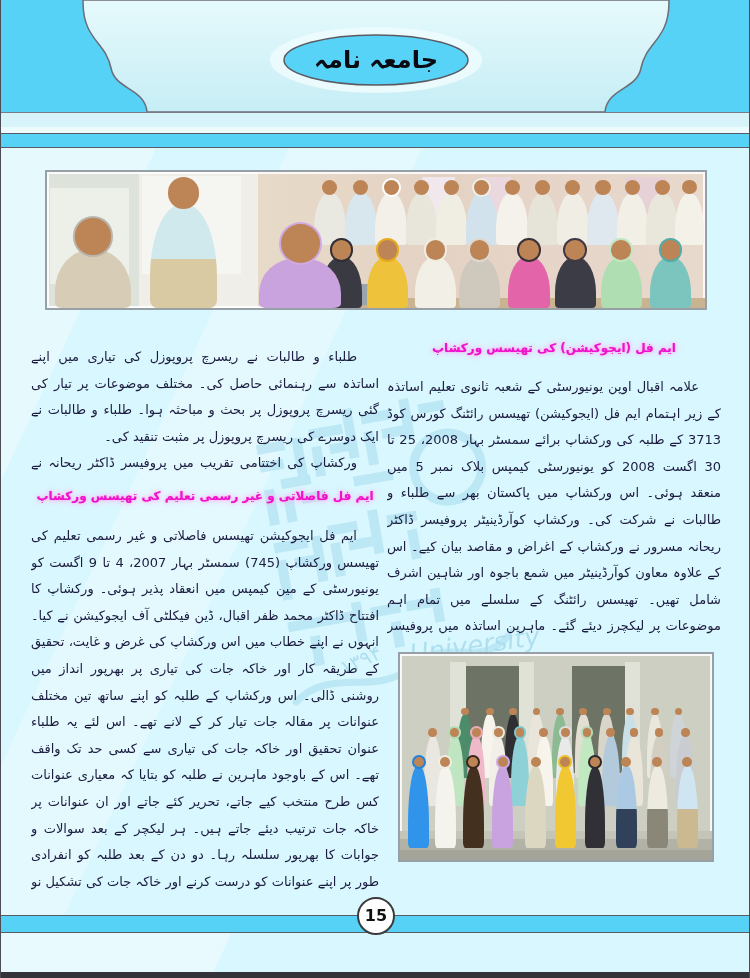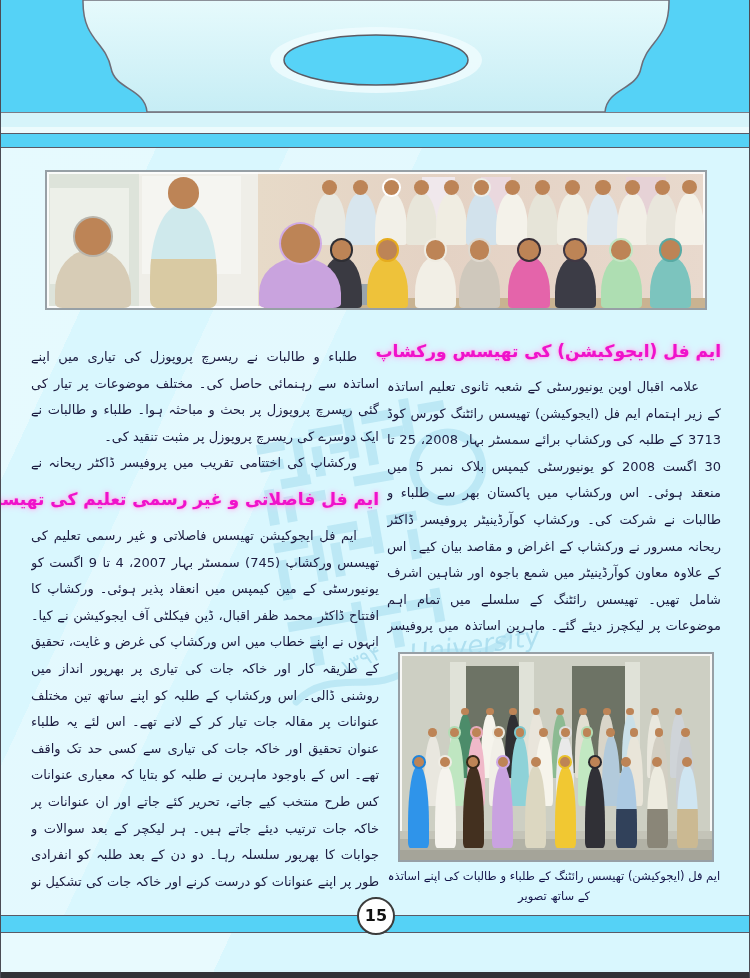--- a/index.html
+++ b/index.html
@@ -38,21 +38,21 @@
   .prop{position:absolute;}
   .person{position:absolute;display:flex;flex-direction:column;align-items:center;}
   .p-head{width:46%;aspect-ratio:1/1;border-radius:50%;flex:0 0 auto;z-index:2;}
   .p-torso{width:96%;flex:1 1 auto;margin-top:-6%;border-radius:46% 46% 10% 10% / 70% 70% 8% 8%;z-index:1;}
   
   .urdu{direction:rtl;font-family:"DejaVu Sans",sans-serif;color:#1c1c40;}
   .caption{font-size:11.5px;text-align:center;color:#15154a;}
   .collage-caption{left:0;top:312px;width:750px;height:22px;line-height:22px;}
   .gp-caption{left:386px;top:866px;width:334px;height:20px;line-height:20px;}
   .heading{
-    text-align:center;font-weight:bold;font-size:17px;color:#ef12cb;white-space:nowrap;
+    text-align:center;font-weight:bold;font-size:12px;color:#ef12cb;white-space:nowrap;
     text-shadow:0 0 1px #ff7de0,0 0 4px #ffa6ec,0 0 8px #ffc4f2;
   }
   .rhead{left:386px;top:341px;width:334px;}
   .lhead{left:30px;top:489px;width:348px;}
   .bodytext{font-size:13px;line-height:26.6px;text-align:justify;overflow:hidden;}
   .bodytext p{margin:0;text-indent:22px;}
   .rbody{left:386px;top:374px;width:334px;height:268px;}
   .lpara{left:30px;top:344px;width:348px;height:140px;}
   .lbody{left:30px;top:523px;width:348px;height:374px;}
   
@@ -75,20 +75,21 @@
       <defs>
         <linearGradient id="panelGrad" x1="0" y1="0" x2="0" y2="1">
           <stop offset="0" stop-color="#e6fafc"></stop>
           <stop offset="1" stop-color="#c6edf5"></stop>
         </linearGradient>
       </defs>
       <path d="M82,0 L668,0 L668,2 C668,40 645,42 640,68 C636,90 606,88 604,112 L146,112 C144,88 114,90 110,68 C105,42 82,40 82,2 Z" fill="url(#panelGrad)" stroke="#6d6d78" stroke-width="1.5"></path>
       <ellipse cx="375" cy="60" rx="106" ry="33" fill="#eefcfe" opacity="0.85"></ellipse>
       <ellipse cx="375" cy="60" rx="92" ry="25" fill="#57d3f7" stroke="#5b5b64" stroke-width="1.5"></ellipse>
     </svg>
+    <div class="abs masthead">جامعہ نامہ</div>
   </div>
   <div class="abs strip1"></div>
   <div class="abs strip2"></div>
   <div class="abs band band-top"></div>
 
   <div class="abs rays"></div>
   <svg class="abs watermark" viewBox="0 0 250 330">
     <g fill="#a6dcee">
       <rect x="20" y="40" width="28" height="10"></rect>
         <rect x="56" y="40" width="10" height="42"></rect>
@@ -373,21 +374,20 @@
       </div>
       <div class="person" style="left: 79%; bottom: 6%; width: 7%; height: 44%;">
         <div class="p-head" style="background: rgb(189, 132, 86);"></div>
         <div class="p-torso" style="background: linear-gradient(rgb(237, 235, 223) 0%, rgb(237, 235, 223) 52%, rgb(138, 134, 120) 52%, rgb(138, 134, 120) 100%);"></div>
       </div>
       <div class="person" style="left: 88.5%; bottom: 6%; width: 7%; height: 44%;">
         <div class="p-head" style="background: rgb(189, 132, 86);"></div>
         <div class="p-torso" style="background: linear-gradient(rgb(207, 229, 241) 0%, rgb(207, 229, 241) 52%, rgb(203, 185, 146) 52%, rgb(203, 185, 146) 100%);"></div>
       </div>
     </div>
-  <div class="abs urdu caption gp-caption">ایم فل (ایجوکیشن) تھیسس رائٹنگ کے طلباء و طالبات کی اپنے اساتذہ کے ساتھ تصویر</div>
 
   <div class="abs urdu bodytext lpara">
     <p>طلباء و طالبات نے ریسرچ پروپوزل کی تیاری میں اپنے اساتذہ سے رہنمائی حاصل کی۔ مختلف موضوعات پر تیار کی گئی ریسرچ پروپوزل پر بحث و مباحثہ ہوا۔ طلباء و طالبات نے ایک دوسرے کی ریسرچ پروپوزل پر مثبت تنقید کی۔</p>
     <p>ورکشاپ کی اختتامی تقریب میں پروفیسر ڈاکٹر ریحانہ نے مہمان خصوصی کے طور پر شرکت کی۔</p>
   </div>
   <div class="abs urdu heading lhead">ایم فل فاصلاتی و غیر رسمی تعلیم کی تھیسس ورکشاپ</div>
   <div class="abs urdu bodytext lbody">
     <p>ایم فل ایجوکیشن تھیسس فاصلاتی و غیر رسمی تعلیم کی تھیسس ورکشاپ (745) سمسٹر بہار 2007، 4 تا 9 اگست کو یونیورسٹی کے مین کیمپس میں انعقاد پذیر ہوئی۔ ورکشاپ کا افتتاح ڈاکٹر محمد ظفر اقبال، ڈین فیکلٹی آف ایجوکیشن نے کیا۔ انہوں نے اپنے خطاب میں اس ورکشاپ کی غرض و غایت، تحقیق کے طریقہ کار اور خاکہ جات کی تیاری پر بھرپور انداز میں روشنی ڈالی۔ اس ورکشاپ کے طلبہ کو اپنے ساتھ تین مختلف عنوانات پر مقالہ جات تیار کر کے لانے تھے۔ اس لئے یہ طلباء عنوان تحقیق اور خاکہ جات کی تیاری سے کسی حد تک واقف تھے۔ اس کے باوجود ماہرین نے طلبہ کو بتایا کہ معیاری عنوانات کس طرح منتخب کیے جاتے، تحریر کئے جاتے اور ان عنوانات پر خاکہ جات ترتیب دیئے جاتے ہیں۔ ہر لیکچر کے بعد سوالات و جوابات کا بھرپور سلسلہ رہا۔ دو دن کے بعد طلبہ کو انفرادی طور پر اپنے عنوانات کو درست کرنے اور خاکہ جات کی تشکیل نو کا کام کرنا تھا۔ لہٰذا طلبہ نے اپنے اساتذہ کی موجودگی میں لائبریری سے استفادہ کیا۔ ہر طالب علم نے اپنے مقاصد، حدود کار، آبادی نمونہ بندی، شماریاتی ٹیسٹ کو اپنے گروپ میں پیش کیا اور گروپ کے دوسرے ساتھیوں نے اس پر تنقید کی اور اس کو بہتر بنایا۔ آخری دو دن شعبہ فاصلاتی و غیر رسمی تعلیم کے اساتذہ کی موجودگی میں طلبہ نے اپنے اپنے خاکے پیش کیے جن کو پروفیسر ڈاکٹر محمد ظفر اقبال نے خصوصی طور پر تنقیدی</p>
   </div>
 

